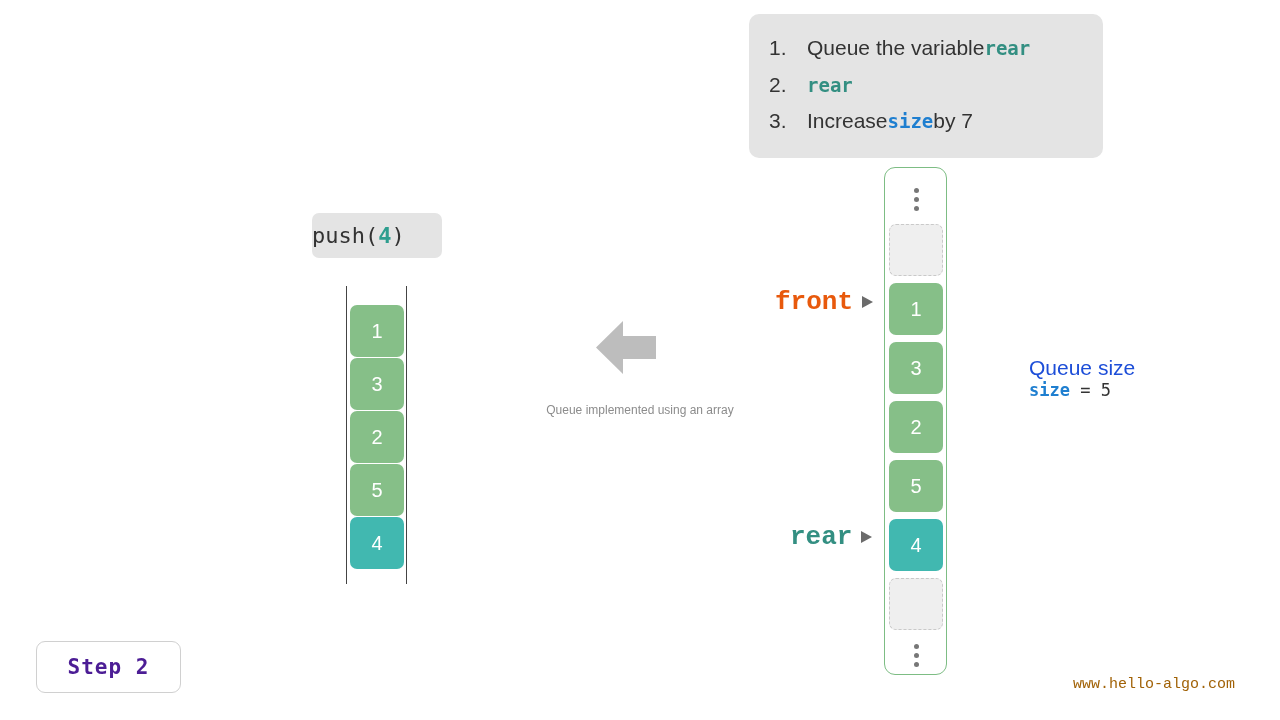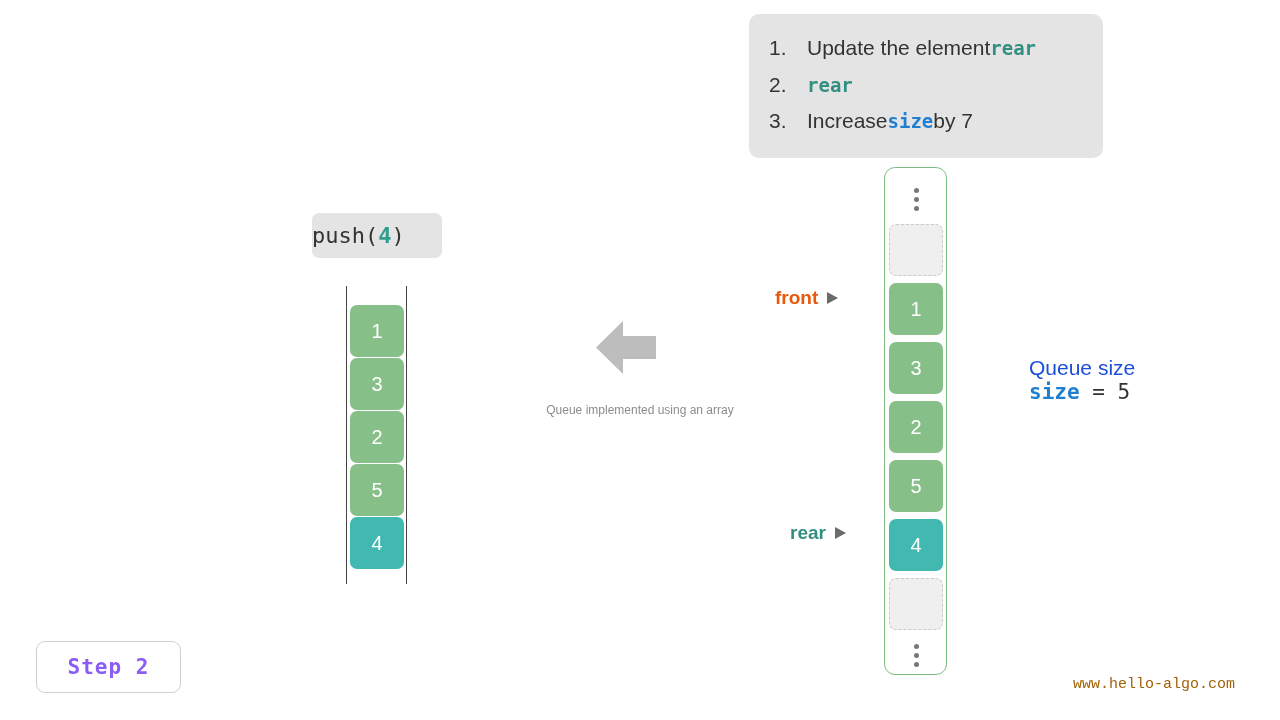--- a/index.html
+++ b/index.html
@@ -174,23 +174,23 @@
     border-radius: 50%;
     background: #777777;
   }
 
   
   .ptr {
     position: absolute;
     display: flex;
     align-items: center;
     gap: 9px;
-    font-family: Liberation Sans, sans-serif;
+    font-family: Liberation Mono, monospace;
     font-weight: bold;
-    font-size: 19px;
+    font-size: 26px;
     white-space: nowrap;
   }
   #ptr-front { left: 775px; top: 287px; color: #e8590c; }
   #ptr-rear  { left: 790px; top: 522px; color: #338f82; }
   .ptr .arrowhead {
     width: 0; height: 0;
     border-top: 6px solid transparent;
     border-bottom: 6px solid transparent;
     border-left: 11px solid #6b6b6b;
   }
@@ -202,21 +202,21 @@
     top: 356px;
     font-size: 21px;
     color: #1d4ed8;
     white-space: nowrap;
   }
   #queue-size-expr {
     position: absolute;
     left: 1029px;
     top: 380px;
     font-family: "DejaVu Sans Mono", monospace;
-    font-size: 21px;
+    font-size: 17px;
     color: #333333;
     white-space: nowrap;
   }
   #queue-size-expr .varname { color: #1f7fd0; font-weight: bold; }
 
   
   #step-badge {
     position: absolute;
     left: 36px;
     top: 641px;
@@ -225,21 +225,21 @@
     box-sizing: border-box;
     border: 1.6px solid #d0d0d0;
     border-radius: 9px;
     background: #ffffff;
     display: flex;
     align-items: center;
     justify-content: center;
     font-family: "DejaVu Sans Mono", monospace;
     font-weight: bold;
     font-size: 21px;
-    color: #8b5cf6;
+    color: #4c1d95;
     letter-spacing: 1px;
   }
 
   
   #watermark {
     position: absolute;
     left: 1073px;
     top: 676px;
     font-family: Liberation Mono, monospace;
     font-size: 15px;
@@ -247,21 +247,21 @@
     white-space: nowrap;
   }
 </style>
 </head>
 <body>
 
 <div id="instruction-box">
   <ol id="instruction-list">
     <li>
       <span class="li-num">1.</span>
-      <span>Update the element </span>
+      <span>Queue the variable </span>
         <span class="code-tok tok-teal">rear</span>
         <span></span>
     </li>
     <li>
       <span class="li-num">2.</span>
         <span class="code-tok tok-teal">rear</span>
         <span></span>
     </li>
     <li>
       <span class="li-num">3.</span>

